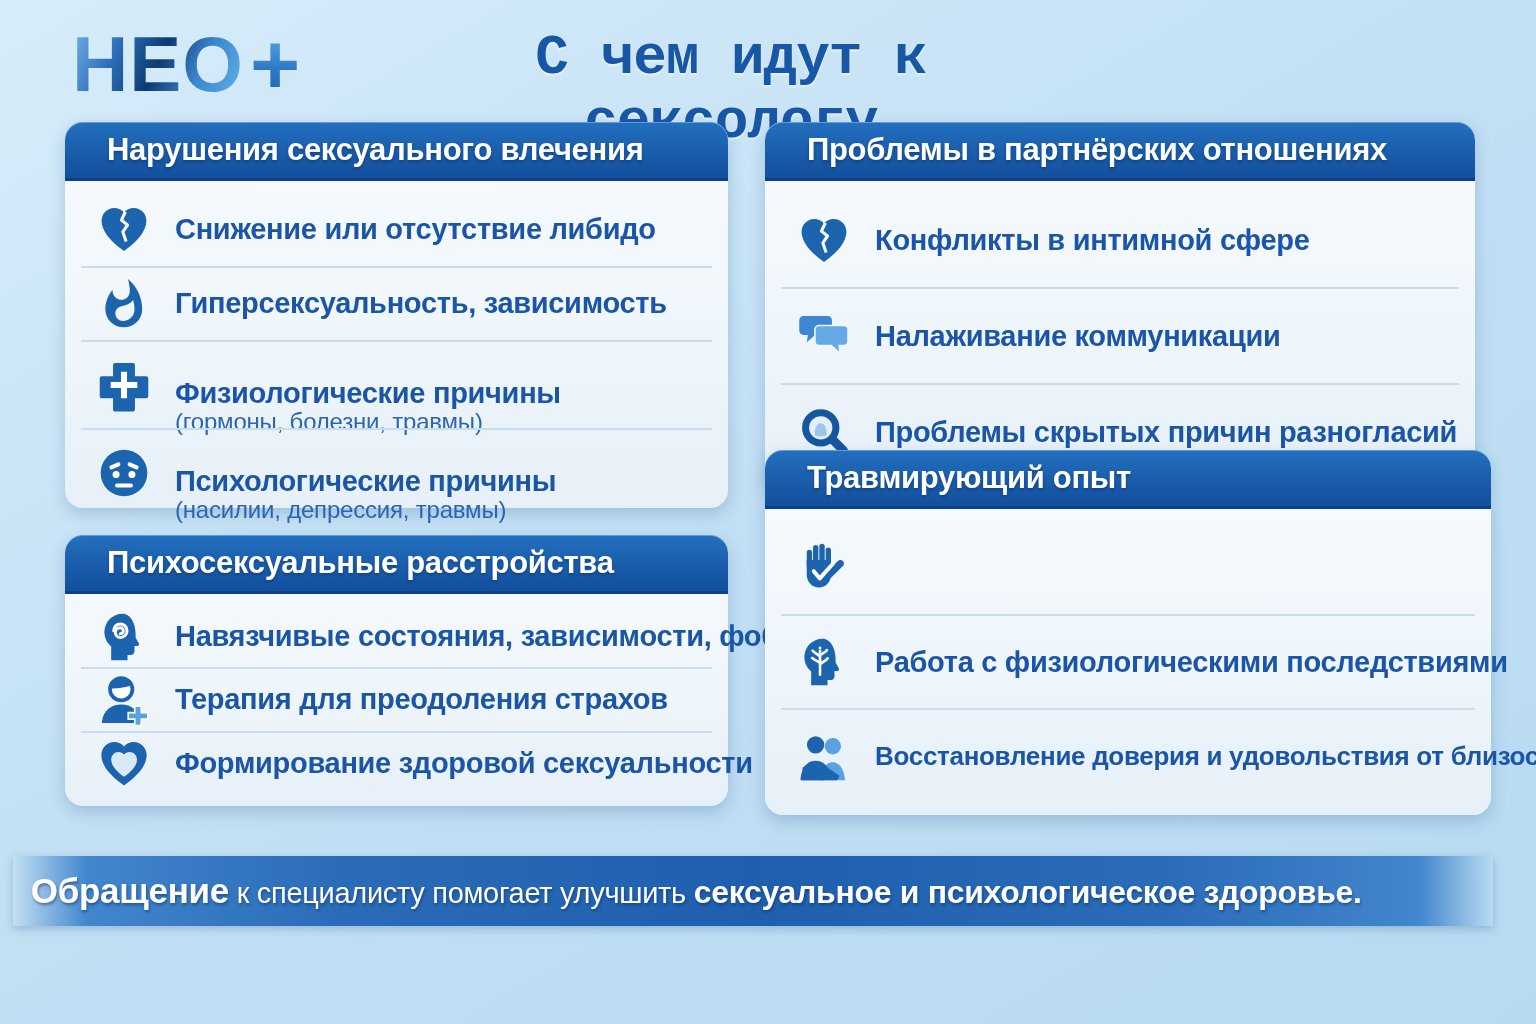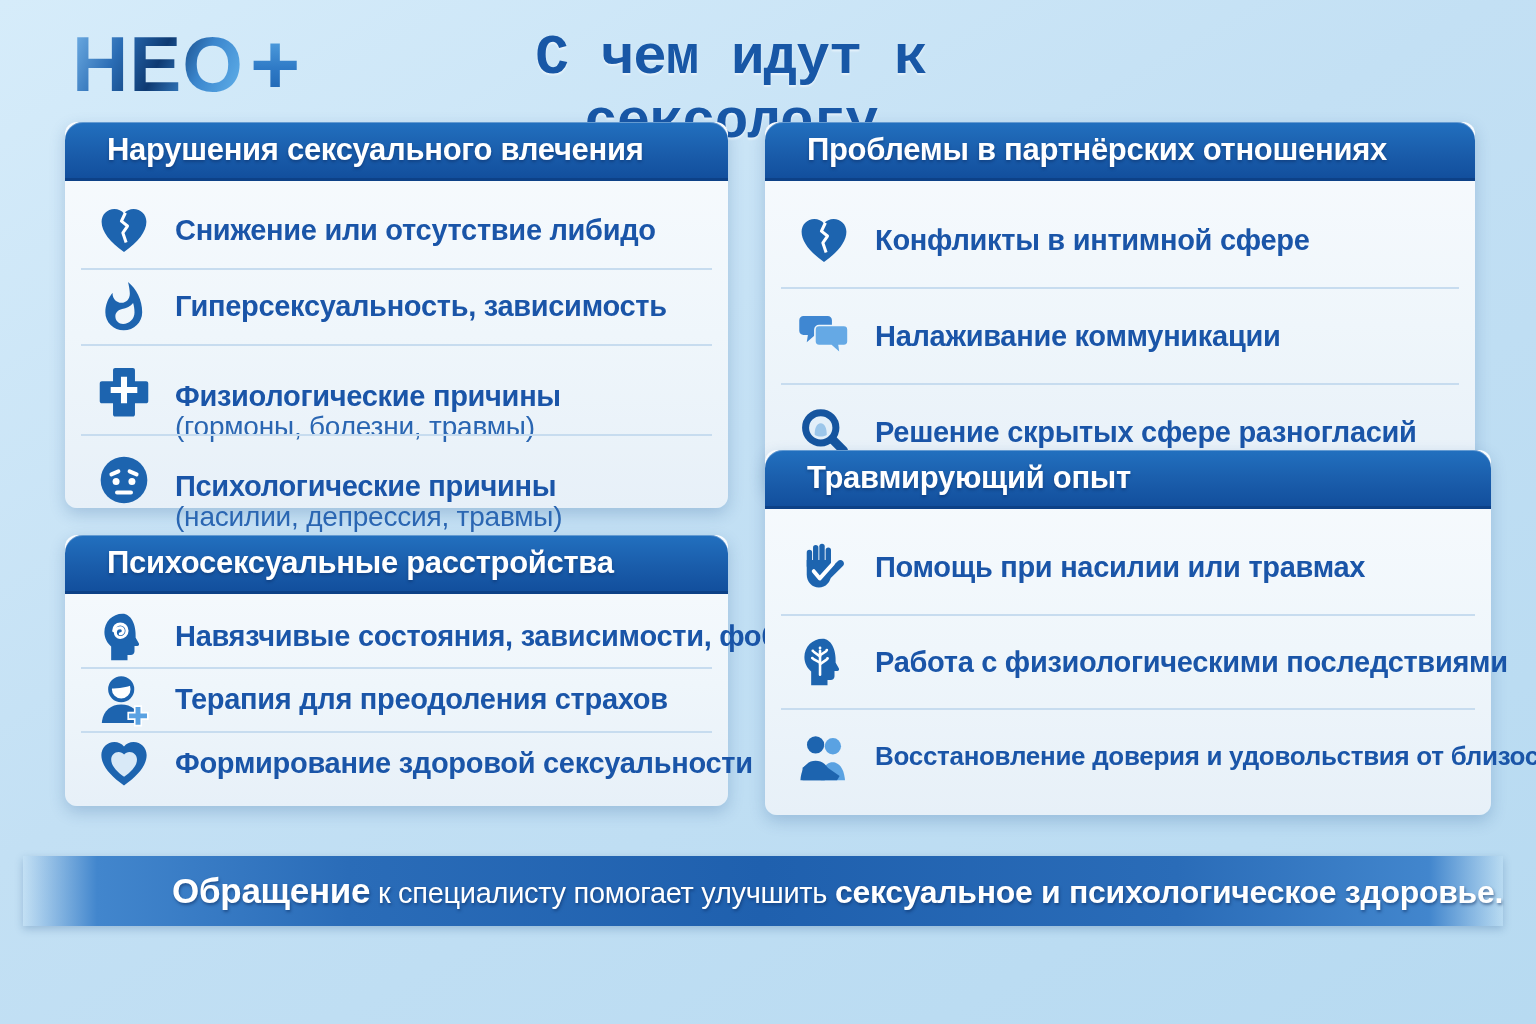--- a/index.html
+++ b/index.html
@@ -16,48 +16,48 @@
     -webkit-background-clip:text;background-clip:text;color:transparent;}
   .logo-plus{
     margin-left:6px;font-size:86px;font-weight:800;
     background:linear-gradient(180deg,#64b4ec 0%,#2f7ac6 55%,#155ba9 100%);
     -webkit-background-clip:text;background-clip:text;color:transparent;}
   .page-title{
     position:absolute;left:376px;top:26px;width:710px;text-align:center;
     font-size:56px;font-weight:700;letter-spacing:-1px;color:var(--title-blue,#1857a6);
     text-shadow:0 2px 2px rgba(255,255,255,.55);font-family:Liberation Mono, monospace;}
   
-  .card{position:absolute;border-radius:12px;
+  .card{position:absolute;border-radius:18px;
     background:linear-gradient(180deg,#f8fbfe 0%,#eff6fb 55%,#e7f0f8 100%);
     box-shadow:0 6px 16px rgba(25,75,135,.22);display:flex;flex-direction:column;}
   .card-header{
     flex:none;height:56px;border-radius:18px 18px 0 0;display:flex;align-items:center;
     padding:0 42px;border-bottom:3px solid #0d4187;
     background:linear-gradient(180deg,var(--header-top,#2270bf) 0%,#1a5dab 55%,var(--header-bottom,#124f9d) 100%);
     box-shadow:inset 0 1px 0 rgba(255,255,255,.3);}
   .card-header span{color:#ffffff;font-size:31px;font-weight:700;letter-spacing:-.3px;
     text-shadow:0 2px 3px rgba(10,40,90,.45);white-space:nowrap;}
   .card-body{flex:1;display:flex;flex-direction:column;padding:12px 16px;}
   .item{flex:1;display:flex;align-items:center;gap:22px;padding:0 14px;min-height:0;}
   .item + .item{border-top:2px solid var(--divider,#c7dcef);}
   .item.tall{flex:1.18;}
   .icon{width:58px;height:58px;flex:none;display:flex;align-items:center;justify-content:center;}
   .icon svg{width:56px;height:56px;display:block;}
   .item-text{display:flex;flex-direction:column;line-height:1.08;}
   .item-label{font-size:29px;font-weight:600;color:var(--text-blue,#1a55a8);letter-spacing:-.3px;white-space:nowrap;}
   .item-label.strong{font-weight:700;margin-top:43px;}
   .item-label.compact{font-size:26px;}
-  .item-sublabel{font-size:28px;font-weight:400;color:#2a66b2;letter-spacing:-.2px;white-space:nowrap;}
+  .item-sublabel{font-size:24px;font-weight:400;color:#2a66b2;letter-spacing:-.2px;white-space:nowrap;}
   #card-1{left:65px;top:122px;width:663px;height:386px;}
   #card-2{left:765px;top:122px;width:710px;height:369px;}
   #card-3{left:65px;top:535px;width:663px;height:271px;}
   #card-4{left:765px;top:450px;width:726px;height:365px;}
   
-  .footer{position:absolute;left:23px;top:856px;width:1480px;height:70px;
-    display:flex;align-items:center;justify-content:flex-end;
+  .footer{position:absolute;left:13px;top:856px;width:1480px;height:70px;
+    display:flex;align-items:center;justify-content:flex-start;
     background:linear-gradient(90deg,rgba(120,170,215,0) 0%,#4286cd 5%,#2a6cb8 22%,var(--footer-blue,#1f60ae) 50%,#2a6cb8 78%,#4286cd 95%,rgba(120,170,215,0) 100%);
     box-shadow:0 3px 8px rgba(25,75,135,.25);}
   .footer-text{white-space:pre-wrap;color:#ffffff;text-shadow:1px 2px 3px rgba(10,40,90,.5);}
   .f-bold-lg{font-size:35px;font-weight:700;letter-spacing:-.3px;}
   .f-reg{font-size:29px;font-weight:500;letter-spacing:-.3px;}
   .f-bold{font-size:32px;font-weight:700;letter-spacing:-.3px;}
 </style>
 </head>
 <body>
 
@@ -143,21 +143,21 @@
       <span class="item-label">Налаживание коммуникации</span>
     </div>
     <div class="item">
       <span class="icon">
         <svg viewBox="0 0 24 24">
             <circle cx="10.6" cy="10.2" r="6.5" fill="#e3eff9" stroke="#16559f" stroke-width="3"></circle>
             <path fill="#9cc6ea" d="M8 13.2c0-2.8.8-5 2.6-5s2.6 2.2 2.6 5c-.9 1-4.3 1-5.2 0z"></path>
             <path stroke="#16559f" stroke-width="3.8" stroke-linecap="round" d="M15.6 15.2l4.8 4.8"></path>
           </svg>
       </span>
-      <span class="item-label">Решение скрытых сфере разногласий</span>
+      <span class="item-label">Проблемы скрытых причин разногласий</span>
     </div>
   </div>
 </div>
 
 <div class="card" id="card-3">
   <div class="card-header">
     <span>Психосексуальные расстройства</span>
   </div>
   <div class="card-body">
     <div class="item">
@@ -204,21 +204,20 @@
               <rect x="4.6" y="4.6" width="2.3" height="8" rx="1.15"></rect>
               <rect x="7.3" y="2.6" width="2.3" height="9" rx="1.15"></rect>
               <rect x="10" y="2" width="2.3" height="9.6" rx="1.15"></rect>
               <rect x="12.7" y="3.6" width="2.3" height="8.6" rx="1.15"></rect>
               <path d="M4.6 9h10.4v6.2c0 3.2-2.3 5.6-5.2 5.6S4.6 18.4 4.6 15.2z"></path>
               <path d="M14.6 12.6l3.4-3.2c.6-.6 1.6-.5 2.2.1.5.6.5 1.5-.1 2.1l-5.5 5.4z"></path>
             </g>
             <path stroke="#fff" stroke-width="1.7" fill="none" stroke-linecap="round" stroke-linejoin="round" d="M7.6 13.8l2.6 3.1 5.6-6.3"></path>
           </svg>
       </span>
-      <span class="item-label">Помощь при насилии или травмах</span>
     </div>
     <div class="item">
       <span class="icon">
         <svg viewBox="0 0 24 24">
             <path fill="#1d64af" d="M11.4 2C7 2 3.6 5.5 3.6 9.9c0 2.5 1.1 4.7 2.9 6.2V22h7v-2.3h1.4c.9 0 1.6-.7 1.6-1.6v-2.2h1.2c.6 0 .9-.6.7-1.1l-1.4-2.5C17.3 6.6 15 2 11.4 2z"></path>
             <g stroke="#fff" stroke-width="1.1" fill="none" stroke-linecap="round">
               <path d="M10.3 17.5V7.2"></path>
               <path d="M10.3 9.6L7.7 7.7"></path>
               <path d="M10.3 9.1l2.6-1.7"></path>
               <path d="M10.3 12.3L7.5 10.8"></path>

